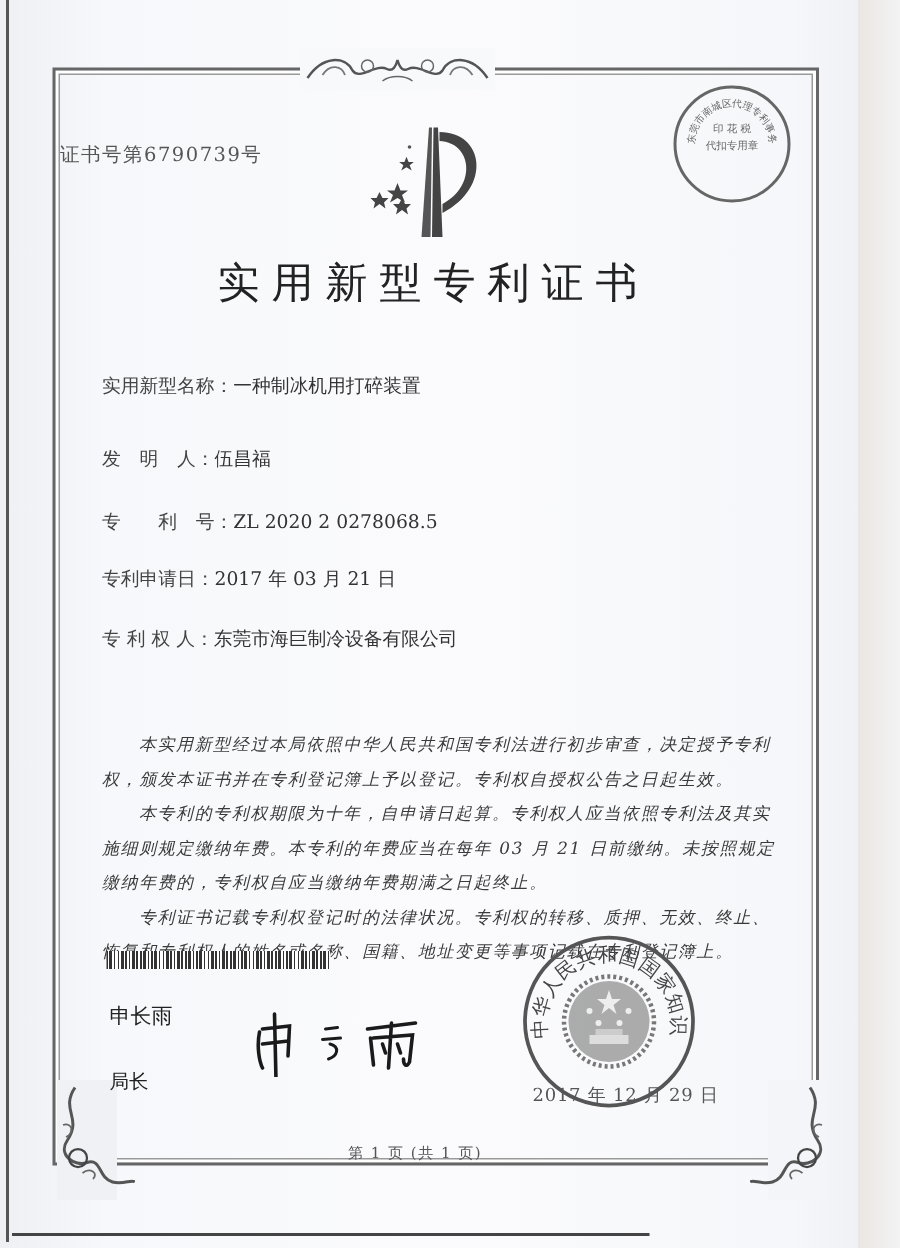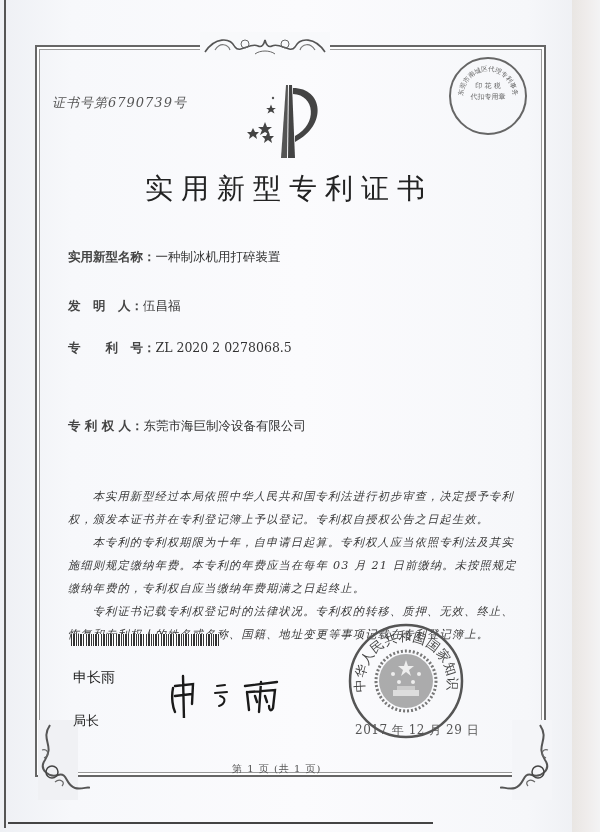--- a/index.html
+++ b/index.html
@@ -61,26 +61,25 @@
     .corner-ornament {
       position: absolute;
       width: 60px;
       height: 80px;
     }
     .corner-bl { left: 30px; top: 720px; }
     .corner-br { left: 500px; top: 720px; }
 
     .cert-no {
       position: absolute;
-      left: 52px;
+      left: 40px;
       top: 94px;
       font-size: 13px;
       color: #555;
       letter-spacing: 1px;
-      font-style: italic;
     }
     .logo {
       position: absolute;
       left: 243px;
       top: 80px;
       width: 90px;
       height: 80px;
     }
     .agency-stamp {
       position: absolute;
@@ -117,21 +116,21 @@
       font-family: "DejaVu Sans", "Liberation Sans", sans-serif;
       font-weight: normal;
     }
     .field {
       position: absolute;
       left: 68px;
       font-size: 12.5px;
       color: #333;
       white-space: nowrap;
     }
-    .field .label { color: #444; font-weight: bold; }
+    .field .label { color: #444; }
     .f1 { top: 249px; }
     .f2 { top: 298px; }
     .f3 { top: 340px; }
     .f4 { top: 378px; }
     .f5 { top: 418px; }
     .f6 { top: 459px; }
 
     .body-text {
       position: absolute;
       left: 68px;
@@ -267,20 +266,23 @@
   <div class="title">实用新型专利证书</div>
 
   <div class="field f1">
     <span class="label">实用新型名称：</span><span>一种制冰机用打碎装置</span>
   </div>
   <div class="field f2">
     <span class="label">发　明　人：</span><span>伍昌福</span>
   </div>
   <div class="field f3">
     <span class="label">专　　利　号：</span><span>ZL 2020 2 0278068.5</span>
+  </div>
+  <div class="field f4">
+    <span class="label">专利申请日：</span><span>2017 年 03 月 21 日</span>
   </div>
   <div class="field f5">
     <span class="label">专 利 权 人：</span><span>东莞市海巨制冷设备有限公司</span>
   </div>
 
   <div class="body-text">
     <p>本实用新型经过本局依照中华人民共和国专利法进行初步审查，决定授予专利权，颁发本证书并在专利登记簿上予以登记。专利权自授权公告之日起生效。</p>
     <p>本专利的专利权期限为十年，自申请日起算。专利权人应当依照专利法及其实施细则规定缴纳年费。本专利的年费应当在每年 03 月 21 日前缴纳。未按照规定缴纳年费的，专利权自应当缴纳年费期满之日起终止。</p>
     <p>专利证书记载专利权登记时的法律状况。专利权的转移、质押、无效、终止、恢复和专利权人的姓名或名称、国籍、地址变更等事项记载在专利登记簿上。</p>
   </div>

